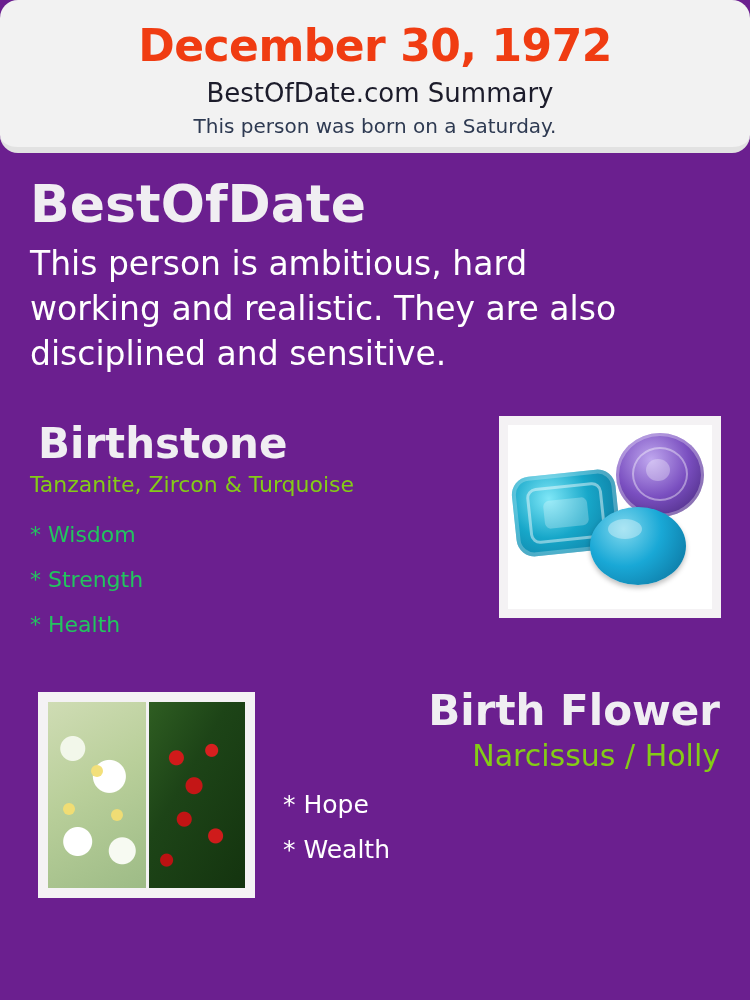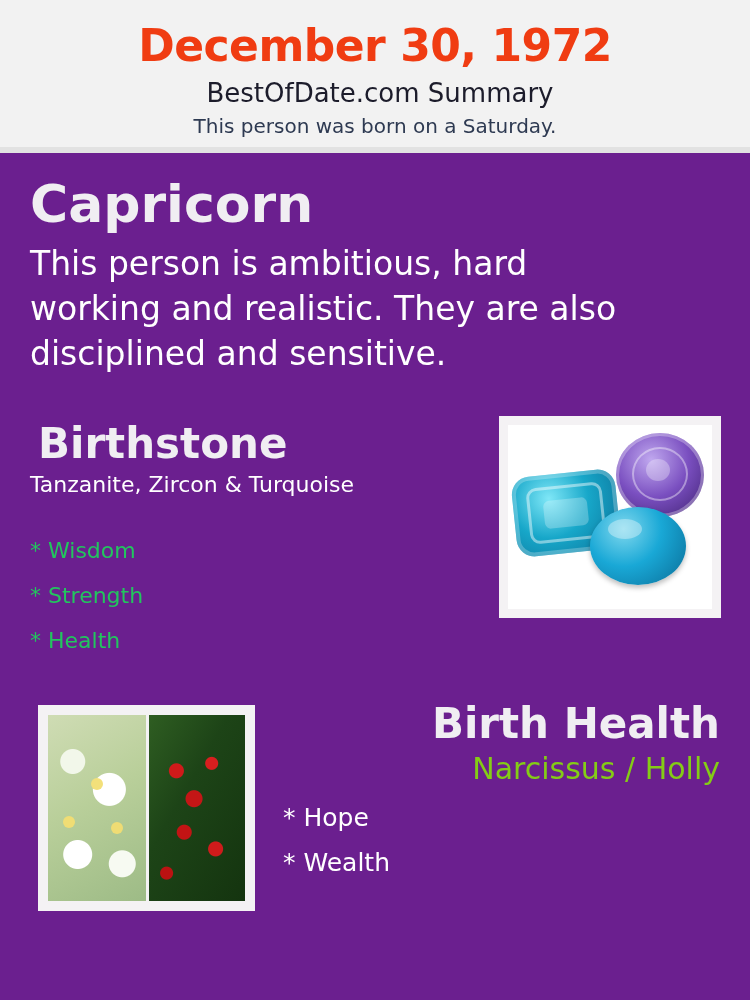--- a/index.html
+++ b/index.html
@@ -21,20 +21,21 @@
   }
 
   
   .header {
     background: #f2f2f2;
     padding: 20px 0 14px 0;
     text-align: center;
     border-bottom: 6px solid #e2e2e2;
     height: 153px;
     box-sizing: border-box;
+    border-radius: 18px;
   }
   .header-date {
     color: #f03c12;
     font-size: 44px;
     font-weight: bold;
     line-height: 52px;
     margin: 0;
     letter-spacing: -0.5px;
   }
   .header-site {
@@ -84,24 +85,24 @@
     min-height: 230px;
   }
   .stone-title {
     color: #f0eef2;
     font-size: 42px;
     font-weight: bold;
     line-height: 48px;
     margin: 0 0 2px 8px;
   }
   .stone-names {
-    color: #ffffff;
+    color: #84cc16;
     font-size: 22px;
     line-height: 30px;
-    margin: 0 0 28px 0;
+    margin: 0 0 12px 0;
   }
   .bullet-list {
     list-style: none;
     margin: 0;
     padding: 0;
   }
   .bullet-list li {
     color: #22c55e;
     font-size: 22px;
     line-height: 45px;
@@ -311,21 +312,21 @@
 
   <div class="header">
     <div class="header-date">December 30, 1972</div>
     <div class="header-site">BestOfDate.com Summary</div>
     <div class="header-sub">This person was born on a Saturday.</div>
   </div>
 
   <div class="body-area">
 
     <div class="sign-block">
-      <div class="sign-name">Capricorn</div>
+      <div class="sign-name">BestOfDate</div>
       <div class="sign-desc">This person is ambitious, hard working and realistic. They are also disciplined and sensitive.</div>
     </div>
 
     <div class="stone-section">
       <div class="stone-title">Birthstone</div>
       <div class="stone-names">Tanzanite, Zircon &amp; Turquoise</div>
       <ul class="bullet-list">
         <li>* Wisdom</li>
         <li>* Strength</li>
         <li>* Health</li>
@@ -335,21 +336,21 @@
         <div class="stone-photo-inner">
           <div class="gem-round"></div>
           <div class="gem-cushion"></div>
           <div class="gem-oval"></div>
         </div>
       </div>
     </div>
 
     <div class="flower-section">
       <div class="flower-text">
-        <div class="flower-title">Birth Health</div>
+        <div class="flower-title">Birth Flower</div>
         <div class="flower-names">Narcissus / Holly</div>
       </div>
       <ul class="flower-list">
         <li>* Hope</li>
         <li>* Wealth</li>
       </ul>
 
       <div class="flower-photo">
         <div class="flower-photo-inner">
           <div class="photo-half photo-narcissus"></div>

